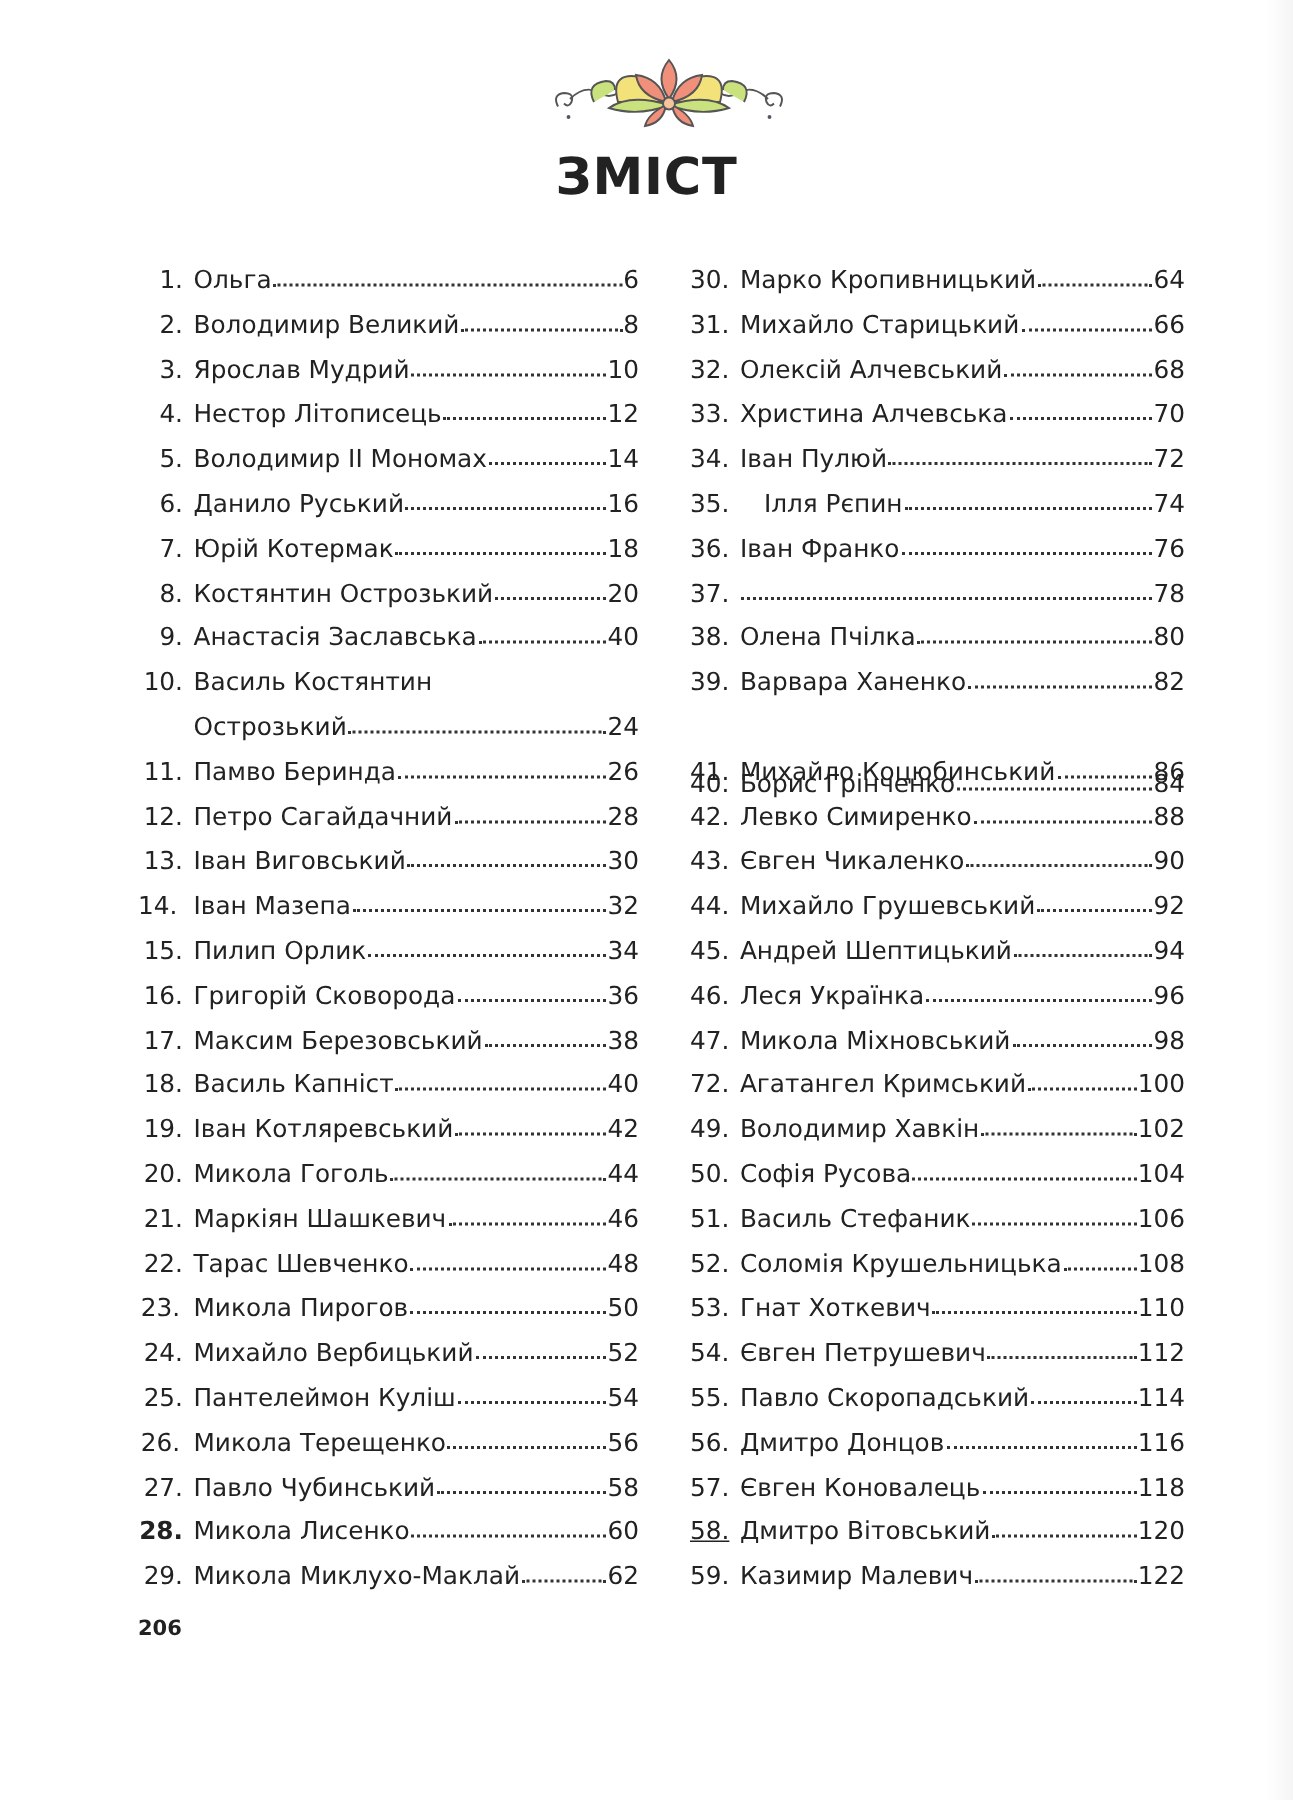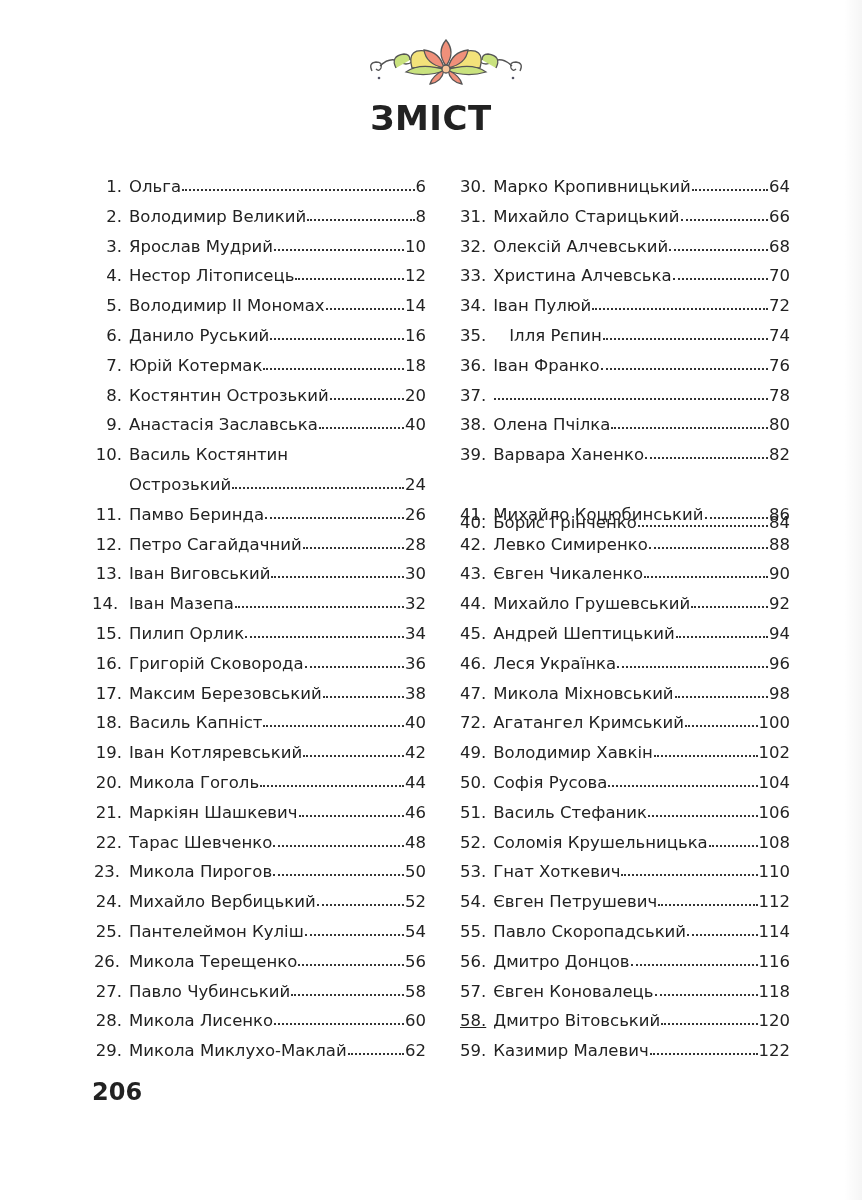--- a/index.html
+++ b/index.html
@@ -29,21 +29,21 @@
   .entry .name { flex: 0 0 auto; }
   .entry .dots {
     flex: 1 1 auto; overflow: hidden; margin: 0 1px;
     border-bottom: 2px dotted #333; height: 0; align-self: baseline;
     transform: translateY(-1px);
   }
   .entry .page { flex: 0 0 auto; }
   .entry.wrap-first .dots { border-bottom: none; }
   .entry.cont .num { visibility: hidden; }
   .page-number {
-    position: absolute; left: 92px; top: 1078px; font-size: 24px; font-weight: bold; color: #222;
+    position: absolute; left: 92px; top: 1078px; font-size: 14px; font-weight: bold; color: #222;
   }
 </style>
 </head>
 <body>
 
 <div class="edge-shadow"></div>
 
 <svg class="ornament" viewBox="0 0 160 50">
   <g stroke="#555" stroke-width="1.3" fill="none">
 
@@ -236,21 +236,21 @@
       <span class="dots"></span>
       <span class="page">56</span>
     </div>
     <div class="entry">
       <span class="num" style="margin-right: 7px; display: inline-block; width: 30px; text-align: right;">27.</span>
       <span class="name">Павло Чубинський</span>
       <span class="dots"></span>
       <span class="page">58</span>
     </div>
     <div class="entry">
-      <span class="num" style="margin-right: 7px; display: inline-block; width: 30px; text-align: right;">28.</span>
+      <span class="num" style="margin-right: 7px; display: inline-block; width: 30px; text-align: right; font-weight: bold;">28.</span>
       <span class="name">Микола Лисенко</span>
       <span class="dots"></span>
       <span class="page">60</span>
     </div>
     <div class="entry">
       <span class="num" style="margin-right: 7px; display: inline-block; width: 30px; text-align: right;">29.</span>
       <span class="name">Микола Миклухо-Маклай</span>
       <span class="dots"></span>
       <span class="page">62</span>
     </div>

